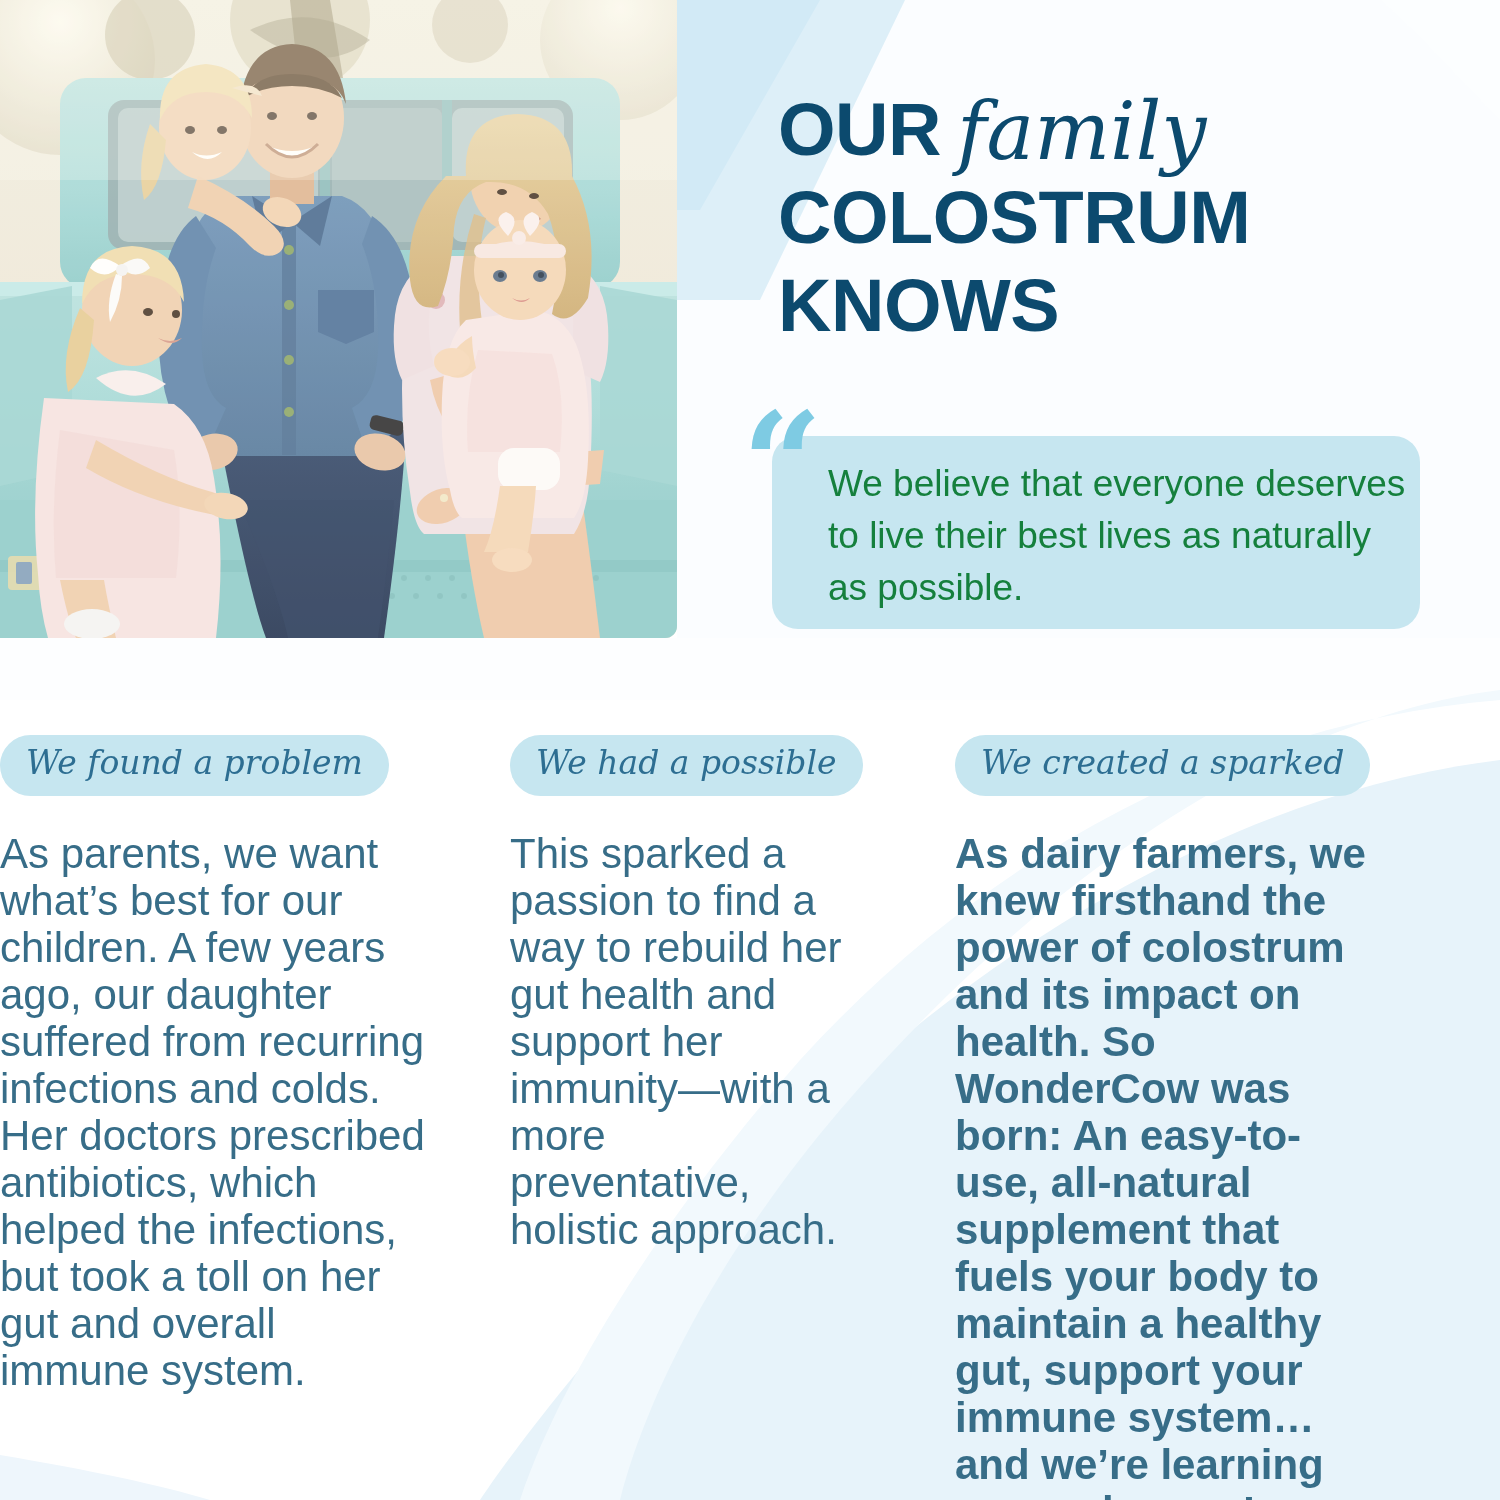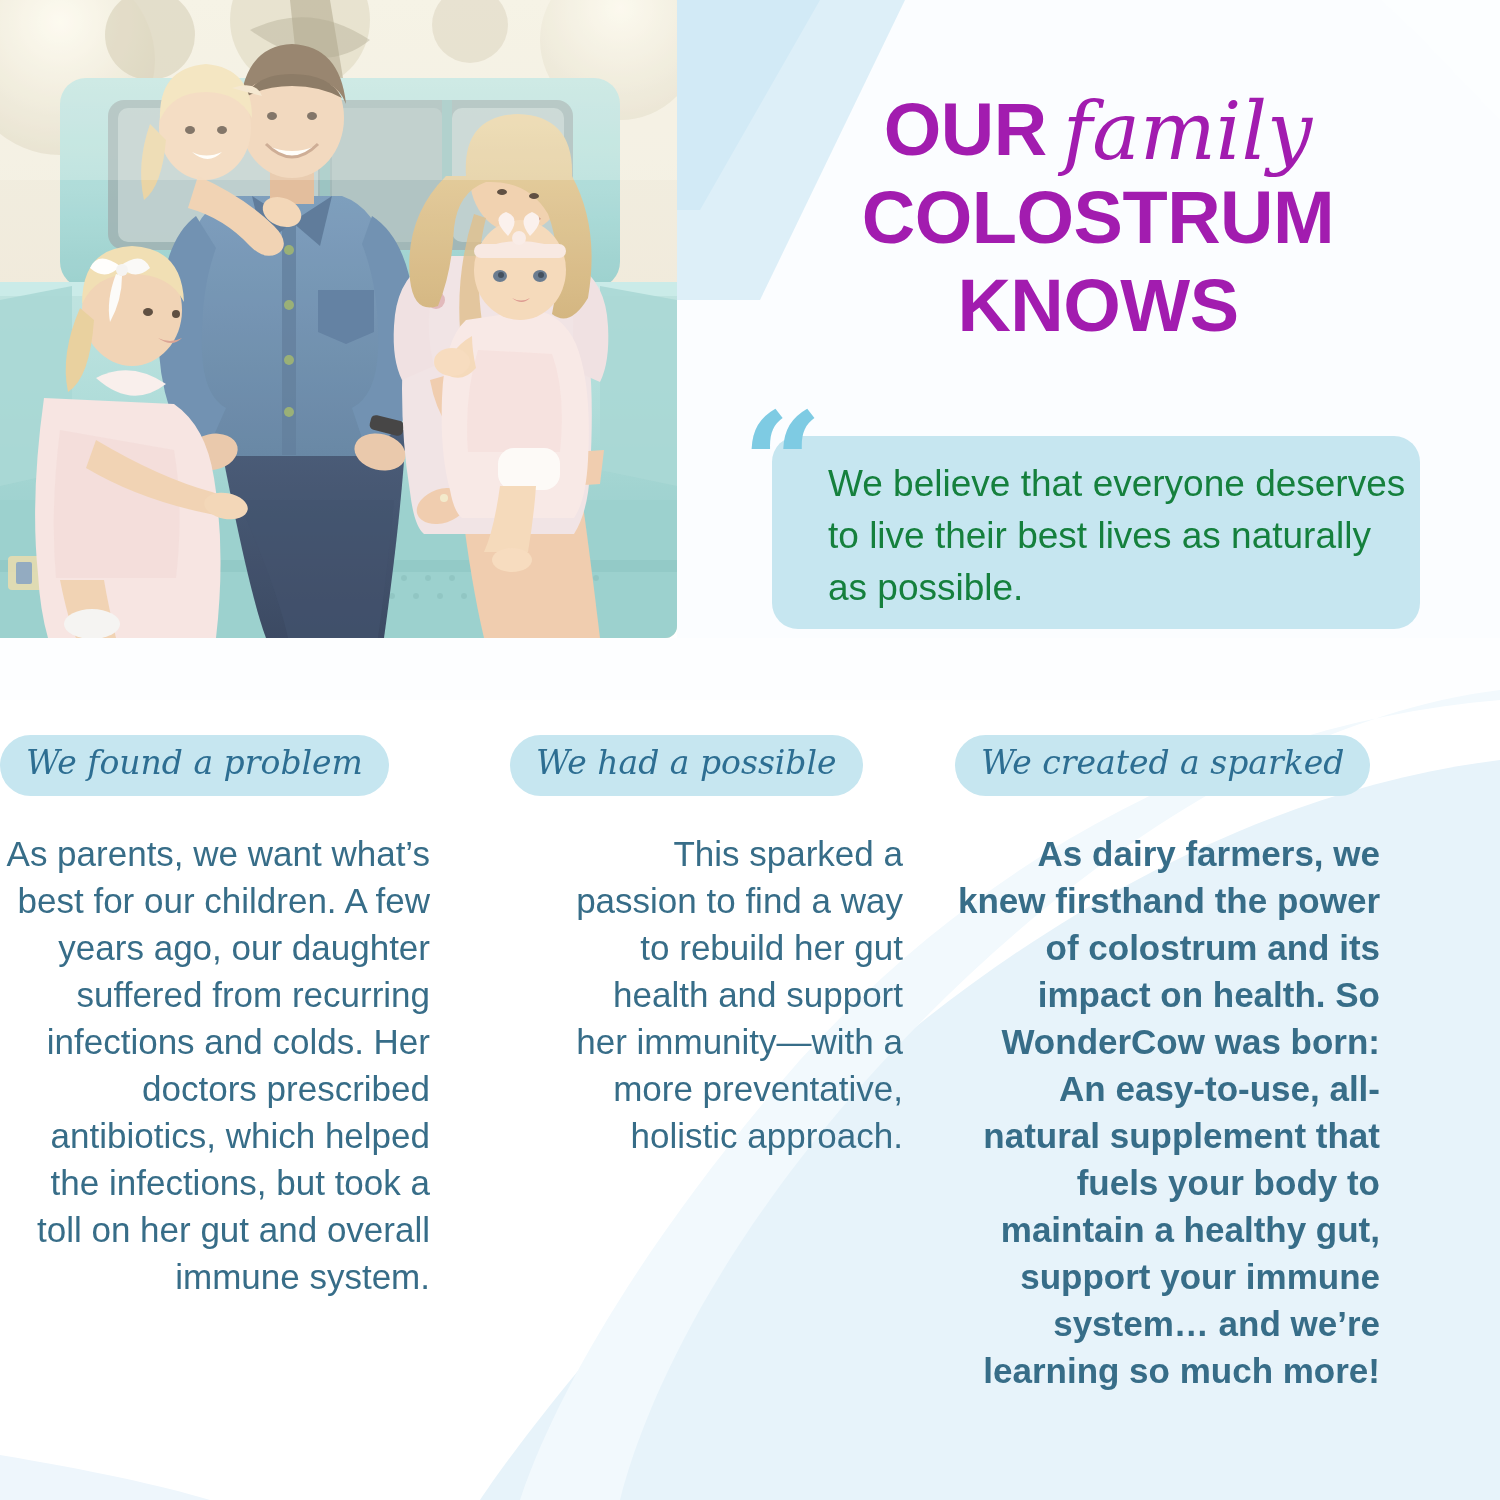--- a/index.html
+++ b/index.html
@@ -39,27 +39,26 @@
   .photo svg { display: block; width: 100%; height: 100%; }
 
   
   .headline {
     position: absolute;
     left: 778px;
     top: 84px;
     width: 640px;
   }
   .hl-line {
-    color: #a21caf;
+    color: #0c4a6e;
     font-weight: 700;
     font-size: 74px;
     line-height: 88px;
     letter-spacing: -0.5px;
     white-space: nowrap;
-    text-align: center;
   }
   .hl-script {
     font-family: "DejaVu Serif", serif;
     font-style: italic;
     font-weight: 400;
     font-size: 80px;
     letter-spacing: 0px;
     margin-left: 16px;
     position: relative;
     top: 4px;
@@ -130,27 +129,26 @@
     display: block;
     color: #2d6e92;
     font-family: "DejaVu Serif", serif;
     font-style: italic;
     font-size: 33px;
     line-height: 40px;
     white-space: nowrap;
   }
   .body-text {
     color: #376d88;
-    font-size: 35px;
+    font-size: 42px;
     line-height: 47px;
     font-weight: 400;
-    text-align: right;
   }
   .col-1 .body-text { width: 430px; }
-  .col-2 .body-text { width: 345px; margin-left: 48px; }
+  .col-2 .body-text { width: 345px; }
   .col-3 .body-text { width: 425px; font-weight: bold; }
 </style>
 </head>
 <body>
 
 <div id="page">
 
   <svg class="bg-layer" viewBox="0 0 1500 1500" preserveAspectRatio="none">
     <rect x="0" y="0" width="1500" height="1500" fill="#ffffff"></rect>
 

